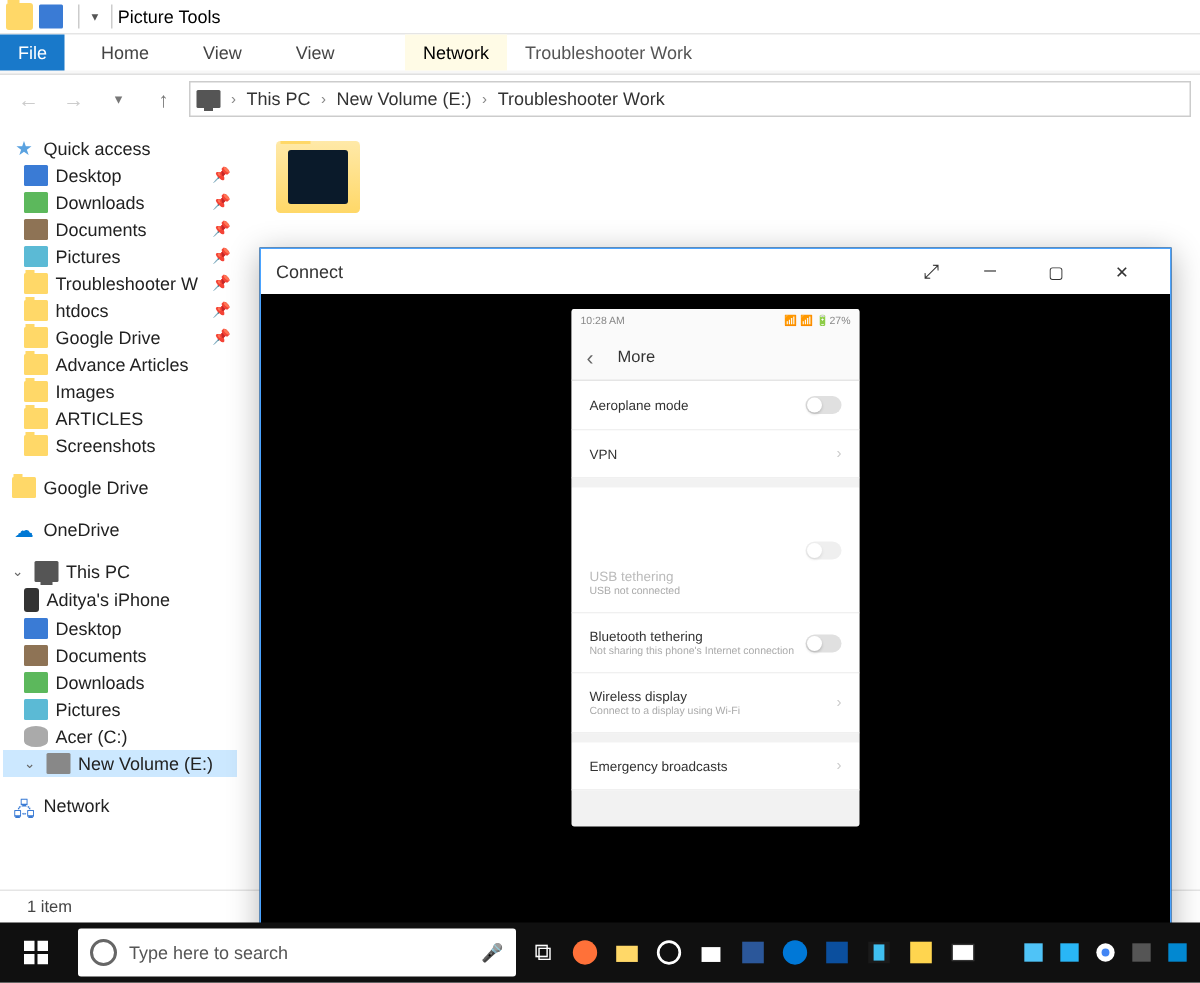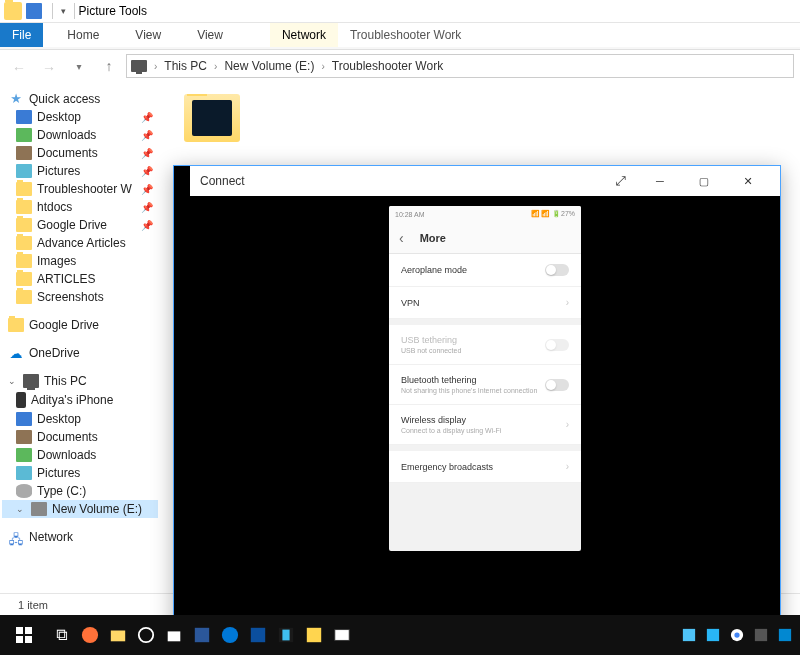--- a/index.html
+++ b/index.html
@@ -62,38 +62,38 @@
   .content { flex: 1; padding: 12px; position: relative; }
   .content .folder-item { display: inline-block; text-align: center; width: 80px; }
   .content .folder-thumb { width: 56px; height: 48px; background: linear-gradient(#ffe9a8, #ffd868); margin: 0 auto 4px; border-radius: 3px; position: relative; overflow: hidden; }
   .content .folder-thumb::before { content: ""; position: absolute; top: -5px; left: 3px; width: 20px; height: 7px; background: #ffd868; border-radius: 2px 2px 0 0; }
   .content .folder-thumb .dark { position: absolute; left: 8px; top: 6px; width: 40px; height: 36px; background: #0a1a2a; border-radius: 2px; }
 
   
   .status { position: absolute; bottom: 40px; left: 0; right: 0; height: 22px; border-top: 1px solid #e5e5e5; display: flex; align-items: center; padding: 0 18px; font-size: 11px; color: #444; background: #fff; }
 
   
-  .connect-win { position: absolute; left: 173px; top: 165px; width: 608px; height: 473px; background: #000; border: 1px solid #4aa3ff; box-shadow: 0 4px 20px rgba(0,0,0,0.3); display: flex; flex-direction: column; padding-left: 16px; }
+  .connect-win { position: absolute; left: 173px; top: 165px; width: 608px; height: 473px; background: #000; border: 1px solid #4aa3ff; box-shadow: 0 4px 20px rgba(0,0,0,0.3); display: flex; flex-direction: column; }
   .connect-title { height: 30px; background: #fff; display: flex; align-items: center; padding: 0 10px; color: #333; font-size: 12px; }
   .connect-title .spacer { flex: 1; }
   .connect-title .win-btn { width: 44px; height: 30px; display: flex; align-items: center; justify-content: center; color: #333; font-size: 11px; }
   .connect-title .diag { font-size: 13px; margin-right: 12px; }
   .connect-body { flex: 1; background: #000; display: flex; align-items: flex-start; justify-content: center; padding-top: 10px; }
 
   
   .phone { width: 192px; height: 345px; background: #f2f2f2; border-radius: 2px; overflow: hidden; font-size: 9px; color: #555; }
   .phone .pstatus { height: 16px; background: #fafafa; display: flex; align-items: center; padding: 0 6px; justify-content: space-between; font-size: 7px; color: #888; }
   .phone .pheader { height: 32px; background: #fafafa; display: flex; align-items: center; padding: 0 10px; border-bottom: 1px solid #e5e5e5; }
   .phone .pheader .back { font-size: 14px; margin-right: 16px; color: #666; }
-  .phone .pheader .htitle { font-size: 11px; color: #333; font-weight: 700; }
+  .phone .pheader .htitle { font-size: 11px; color: #333; font-weight: 400; }
   .phone .prow { background: #fff; padding: 10px 12px; display: flex; align-items: center; border-bottom: 1px solid #f0f0f0; }
   .phone .prow .main-txt { flex: 1; }
   .phone .prow .title { font-size: 9px; color: #333; }
   .phone .prow .sub { font-size: 7px; color: #aaa; margin-top: 2px; }
-  .phone .prow.disabled .title { color: #bbb; }
+  .phone .prow.disabled .title { color: #bbb; margin-top: 44px; }
   .phone .prow .toggle { width: 24px; height: 12px; background: #e0e0e0; border-radius: 6px; position: relative; }
   .phone .prow .toggle::after { content: ""; position: absolute; left: 1px; top: 1px; width: 10px; height: 10px; background: #fff; border-radius: 50%; box-shadow: 0 1px 2px rgba(0,0,0,0.2); }
   .phone .prow .chev { color: #ccc; font-size: 10px; }
   .phone .gap { height: 6px; background: #f2f2f2; }
 
   
   .taskbar { position: absolute; left: 0; right: 0; bottom: 0; height: 40px; background: #101010; display: flex; align-items: center; }
   .taskbar .start { width: 48px; height: 40px; display: flex; align-items: center; justify-content: center; color: #fff; font-size: 16px; }
   .taskbar .search { height: 32px; width: 292px; background: #fff; border-radius: 2px; display: flex; align-items: center; padding: 0 8px; color: #555; gap: 8px; margin: 0 4px; }
   .taskbar .search .mic { margin-left: auto; color: #555; }
@@ -236,21 +236,21 @@
       <div class="item">
           <span class="ico download"></span>
           <span>Downloads</span>
         </div>
       <div class="item">
           <span class="ico pic"></span>
           <span>Pictures</span>
         </div>
       <div class="item">
           <span class="ico disk"></span>
-          <span>Type (C:)</span>
+          <span>Acer (C:)</span>
         </div>
       <div class="item selected">
           <span class="caret-exp">⌄</span>
           <span class="ico drive"></span>
           <span>New Volume (E:)</span>
         </div>
     </div>
     <div class="section">
       <div class="item head">
           <span class="ico net">🖧</span>
@@ -338,20 +338,25 @@
 
 <div class="taskbar">
   <div class="start">
     <svg viewBox="0 0 16 16" width="16" height="16">
         <rect x="0" y="0" width="7" height="7" fill="#fff"></rect>
         <rect x="9" y="0" width="7" height="7" fill="#fff"></rect>
         <rect x="0" y="9" width="7" height="7" fill="#fff"></rect>
         <rect x="9" y="9" width="7" height="7" fill="#fff"></rect>
       </svg>
   </div>
+  <div class="search">
+    <div class="circle-o"></div>
+    <span>Type here to search</span>
+    <span class="mic">🎤</span>
+  </div>
   <div class="tb-ico">⧉</div>
   <div class="tb-ico">
       <svg viewBox="0 0 20 20">
         <circle cx="10" cy="10" r="9" fill="#ff7139"></circle>
       </svg>
     </div>
   <div class="tb-ico">
       <svg viewBox="0 0 20 20">
         <rect x="2" y="5" width="16" height="12" fill="#ffd868"></rect>
       </svg>

